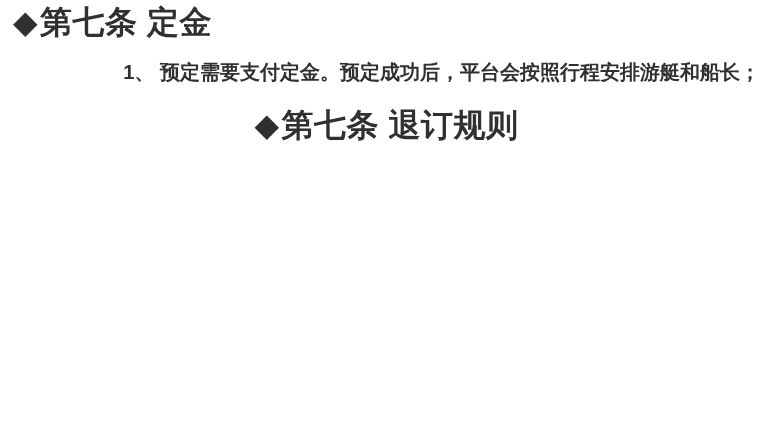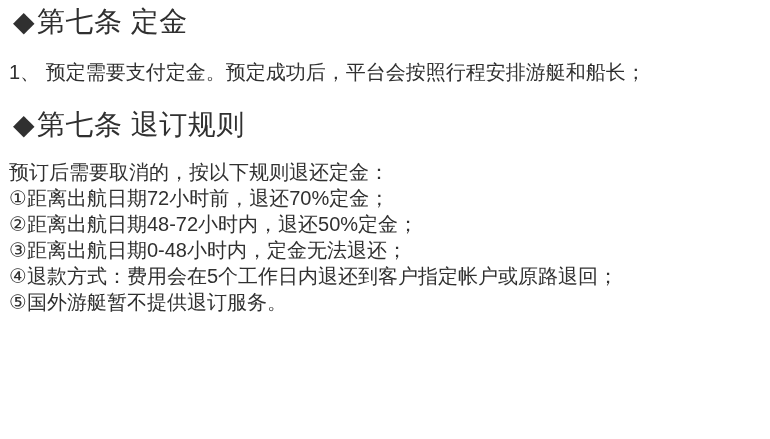--- a/index.html
+++ b/index.html
@@ -11,36 +11,37 @@
     width: 770px;
     height: 439px;
     overflow: hidden;
     font-family: "Liberation Sans", "DejaVu Sans", sans-serif;
     color: #303030;
   }
   .doc {
     padding: 0 10px 0 9px;
   }
   .section-heading {
-    font-size: 28px;
-    font-weight: 400;
+    font-size: 32px;
+    font-weight: 700;
     line-height: 32px;
     letter-spacing: 0.5px;
     padding-left: 4px;
     white-space: nowrap;
   }
   .heading-1 { margin-top: 6px; }
-  .heading-2 { margin-top: 24px; }
+  .heading-2 { margin-top: 24px; text-align: center; }
   .bullet {
     display: inline-block;
     margin-right: 2px;
   }
   .section-body {
     font-size: 20px;
-    font-weight: 400;
+    font-weight: 700;
+    text-align: right;
   }
   .body-1 { margin-top: 22px; }
   .body-1 .line { line-height: 25px; }
   .body-2 { margin-top: 18px; }
   .body-2 .line { line-height: 26px; }
   .line {
     white-space: nowrap;
   }
 </style>
 </head>
@@ -53,22 +54,14 @@
   </div>
 
   <div class="section-body body-1">
     <div class="line">1、 预定需要支付定金。预定成功后，平台会按照行程安排游艇和船长；</div>
   </div>
 
   <div class="section-heading heading-2">
     <span class="bullet">◆</span><span>第七条 退订规则</span>
   </div>
 
-  <div class="section-body body-2">
-    <div class="line">预订后需要取消的，按以下规则退还定金：</div>
-    <div class="line">①距离出航日期72小时前，退还70%定金；</div>
-    <div class="line">②距离出航日期48-72小时内，退还50%定金；</div>
-    <div class="line">③距离出航日期0-48小时内，定金无法退还；</div>
-    <div class="line">④退款方式：费用会在5个工作日内退还到客户指定帐户或原路退回；</div>
-    <div class="line">⑤国外游艇暂不提供退订服务。</div>
-  </div>
 
 </div>
 
 </body></html>

